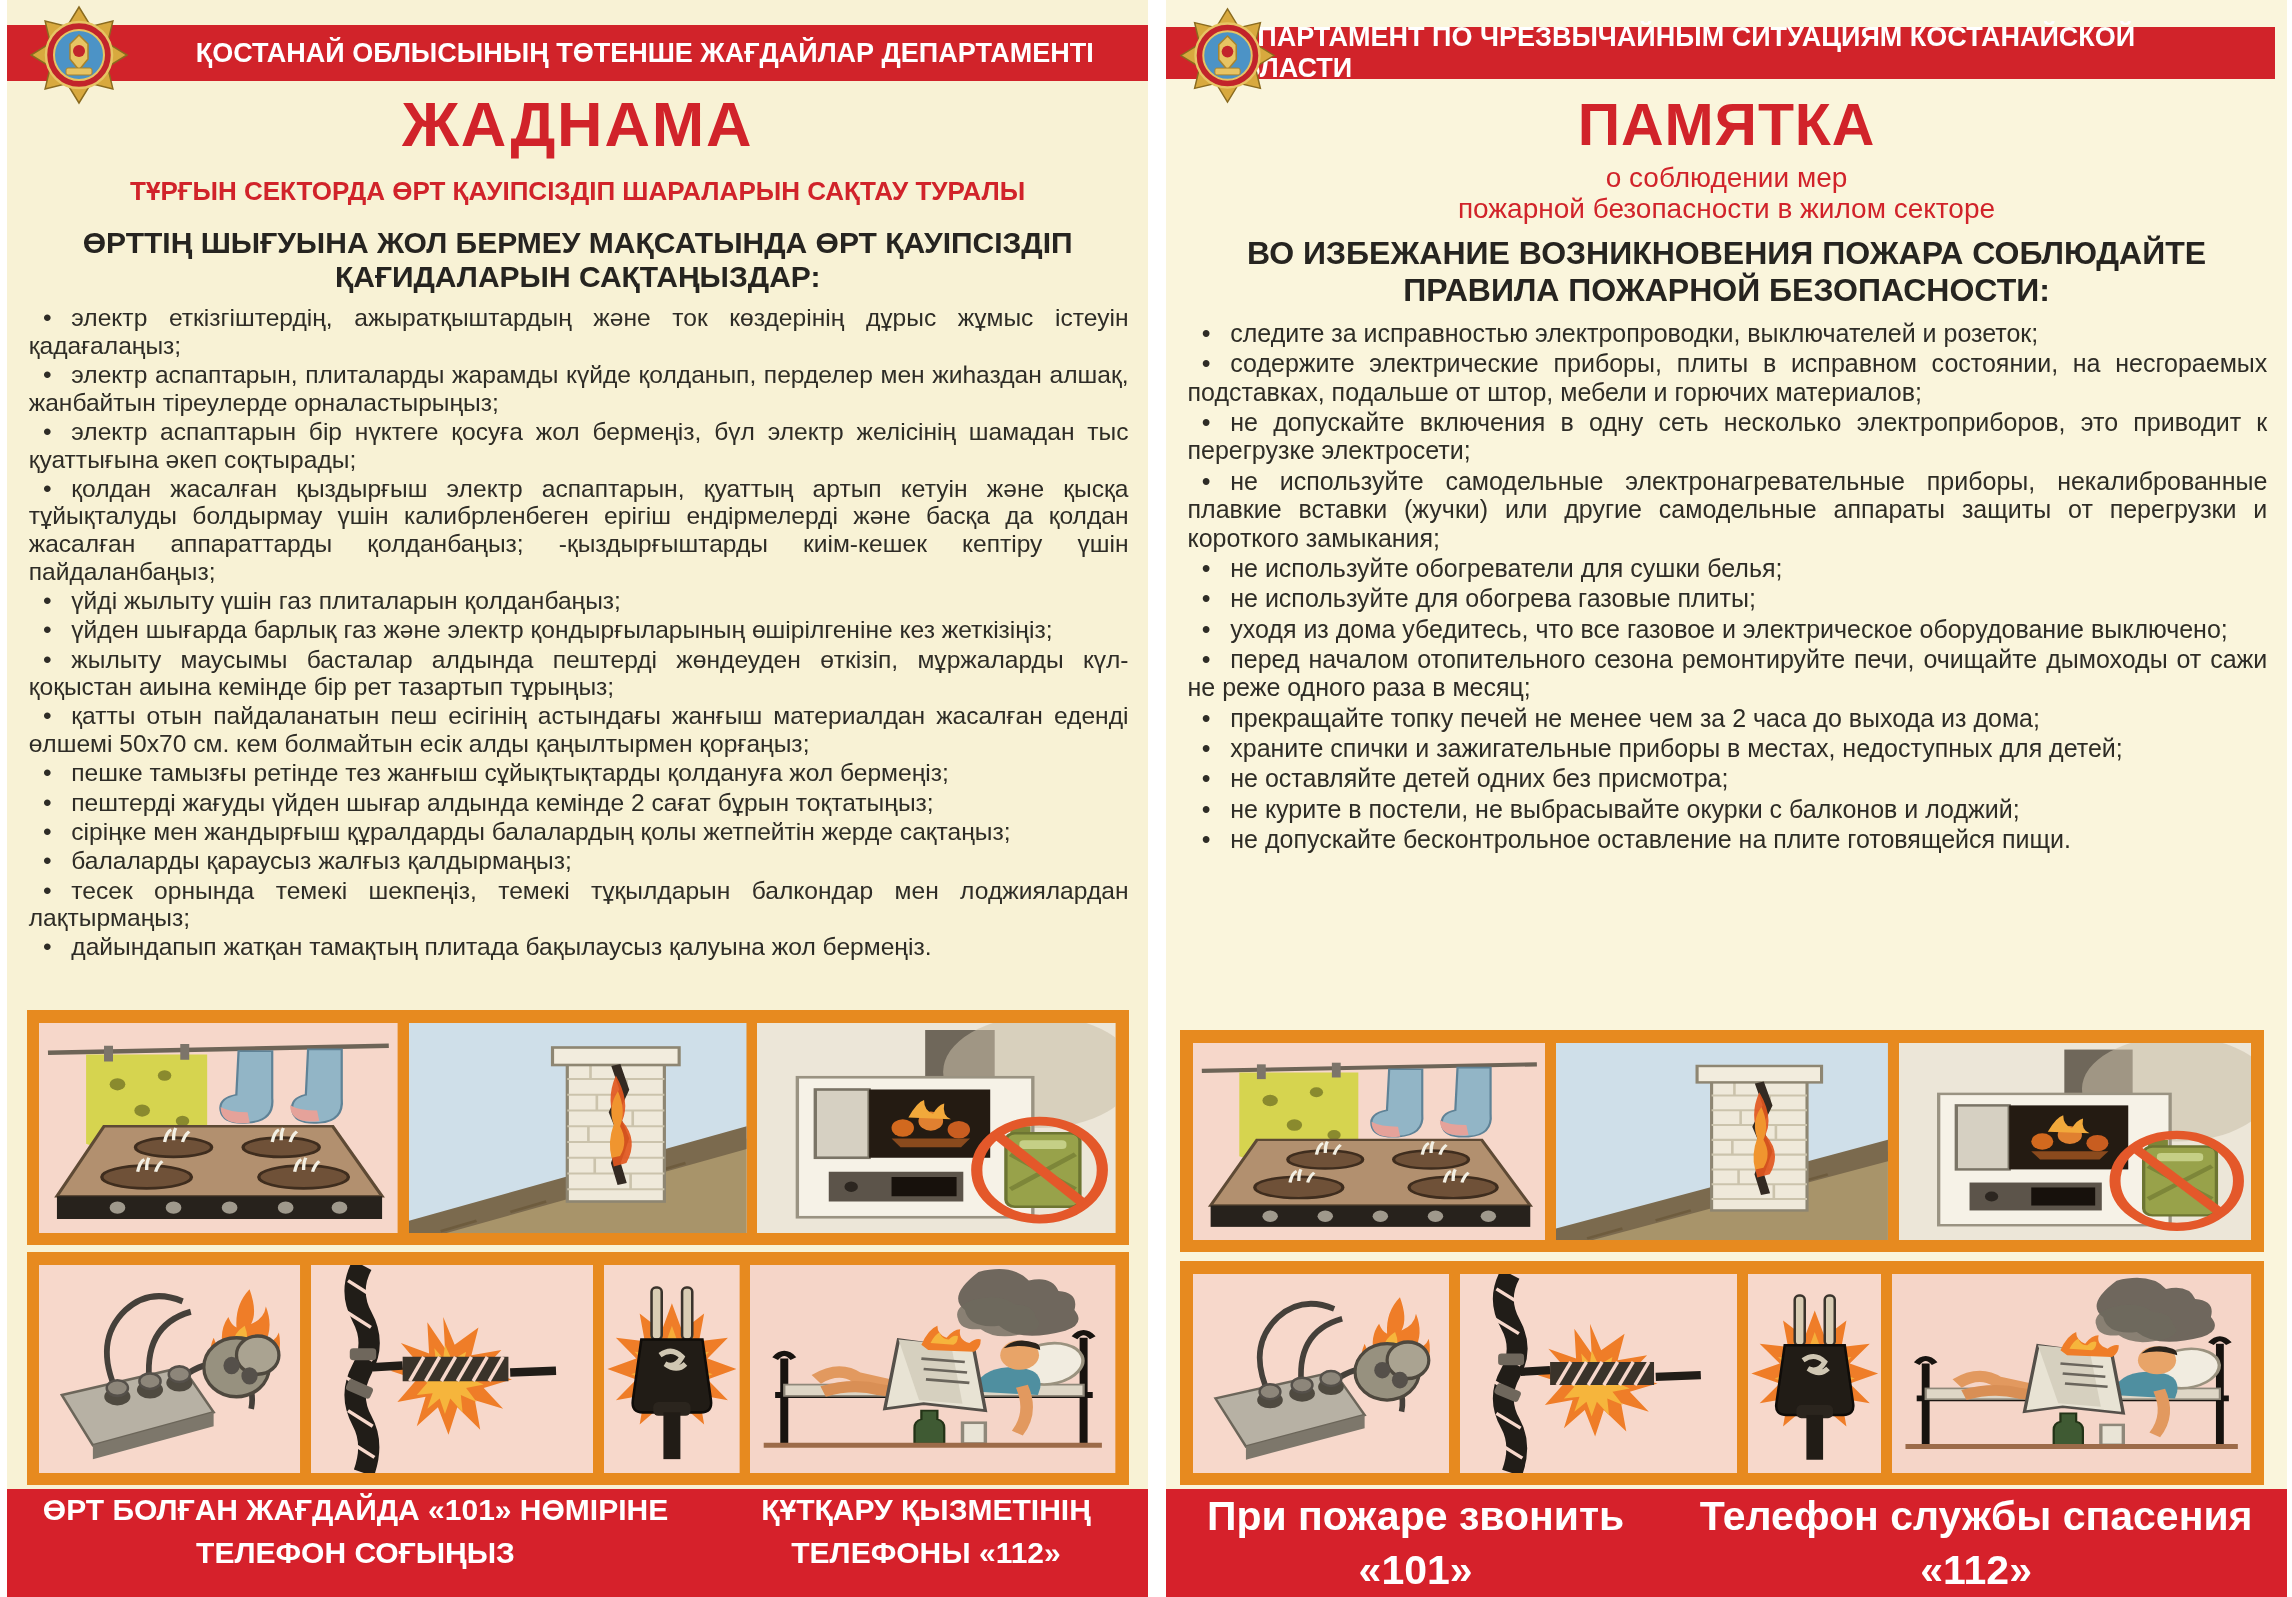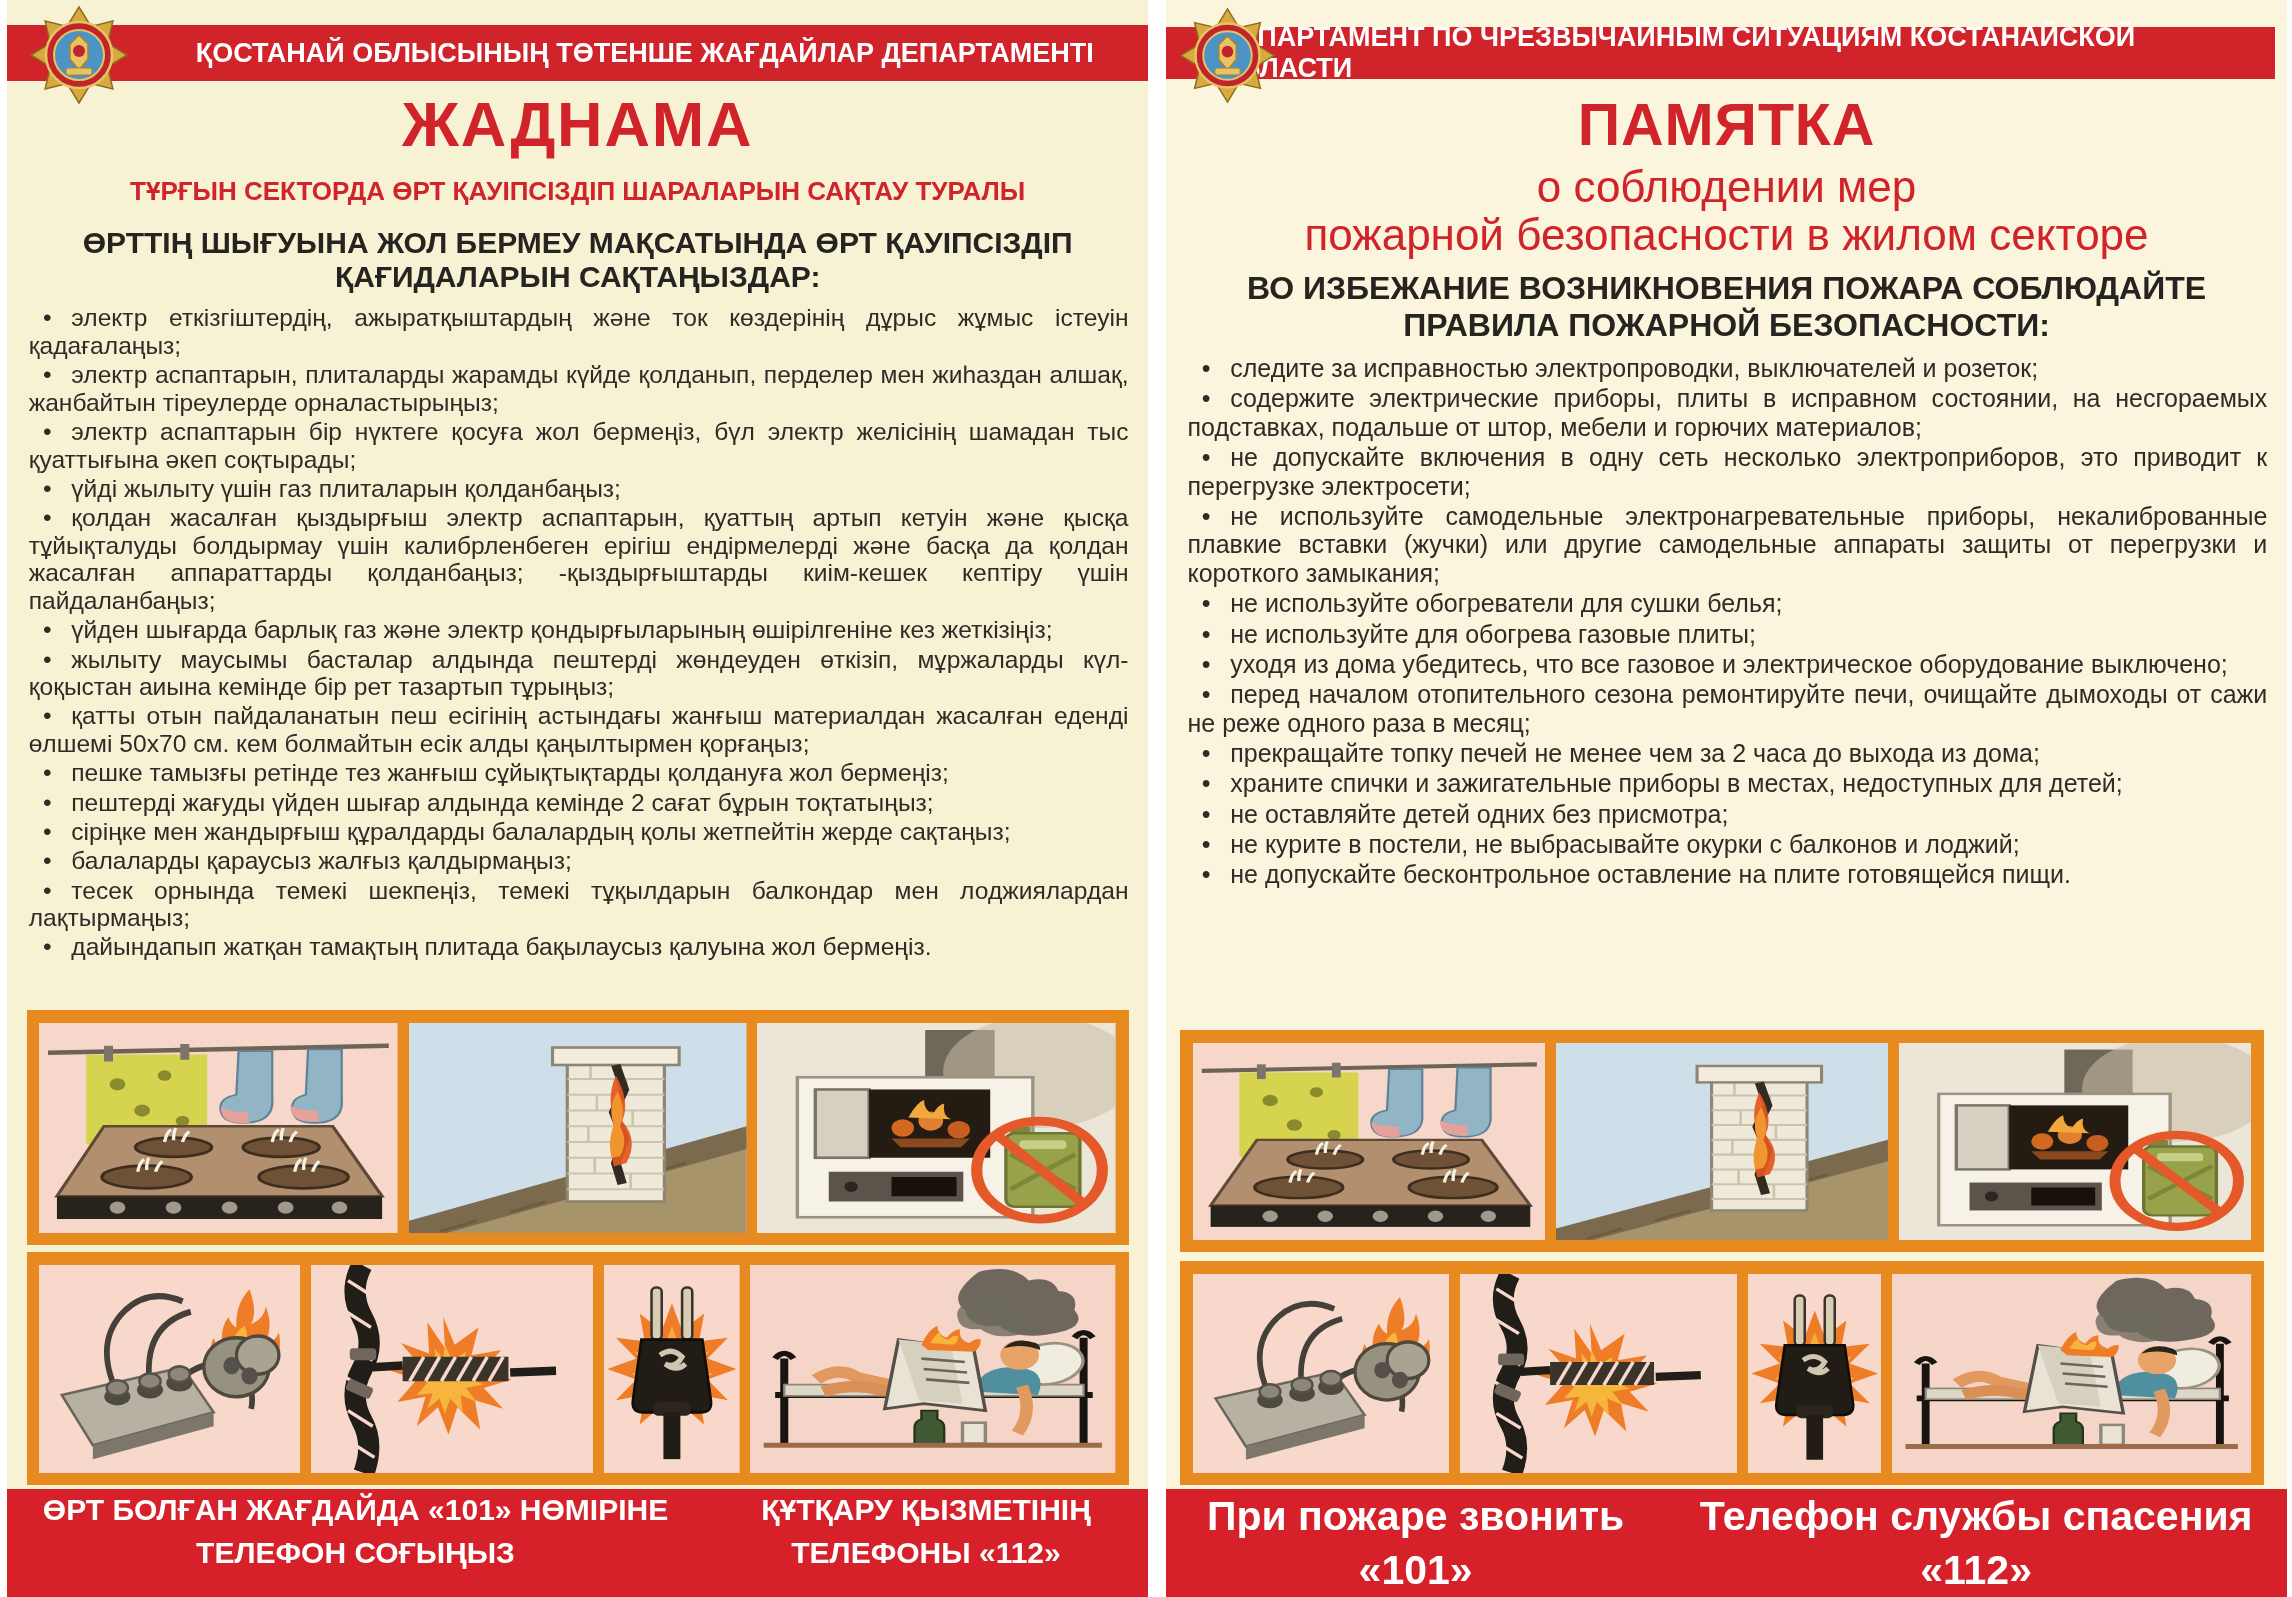--- a/index.html
+++ b/index.html
@@ -17,21 +17,21 @@
   .emblem{position:absolute;z-index:3;}
   .kz .emblem{left:21.5px;top:5.4px;width:100px;height:100px;}
   .ru .emblem{left:12.5px;top:7.2px;width:97px;height:97px;}
 
   .title{text-align:center;font-weight:bold;color:#d1232a;}
   .kz .title{font-size:63px;margin-top:1.8px;letter-spacing:1.8px;}
   .ru .title{font-size:59px;margin-top:5.4px;letter-spacing:0.9px;}
 
   .subtitle{text-align:center;color:#d1232a;}
   .kz .subtitle{margin-top:16px;font-size:26px;font-weight:bold;}
-  .ru .subtitle{margin-top:3.6px;font-size:44px;line-height:1.1;}
+  .ru .subtitle{margin-top:3.6px;font-size:28px;line-height:1.1;}
 
   .heading{font-weight:bold;color:#262420;text-align:center;}
   .kz .heading{margin:19.7px auto 0;font-size:30px;width:1039px;line-height:1.12;}
   .ru .heading{margin:10.7px auto 0;font-size:32px;width:1066px;line-height:1.14;}
 
   .rules{margin:10.7px 0 0;padding:0 19.7px 0 21.5px;list-style:none;text-align:justify;color:#2e2c26;}
   .kz .rules{font-size:24.6px;line-height:1.12;}
   .ru .rules{font-size:25px;line-height:1.14;}
   .rules li{margin:1.8px 0;}
   .rules li::before{content:"•";display:inline;margin:0 19.7px 0 14.3px;}
@@ -274,22 +274,22 @@
       </svg>
 
     <div class="title">ЖАДНАМА</div>
     <div class="subtitle">ТҰРҒЫН СЕКТОРДА ӨРТ ҚАУІПСІЗДІП ШАРАЛАРЫН САҚТАУ ТУРАЛЫ</div>
     <div class="heading">ӨРТТІҢ ШЫҒУЫНА ЖОЛ БЕРМЕУ МАҚСАТЫНДА ӨРТ ҚАУІПСІЗДІП ҚАҒИДАЛАРЫН САҚТАҢЫЗДАР:</div>
 
     <ul class="rules">
         <li>электр еткізгіштердің, ажыратқыштардың және ток көздерінің дұрыс жұмыс істеуін қадағалаңыз;</li>
         <li>электр аспаптарын, плиталарды жарамды күйде қолданып, перделер мен жиһаздан алшақ, жанбайтын тіреулерде орналастырыңыз;</li>
         <li>электр аспаптарын бір нүктеге қосуға жол бермеңіз, бүл электр желісінің шамадан тыс қуаттығына әкеп соқтырады;</li>
+        <li>қолдан жасалған қыздырғыш электр аспаптарын, қуаттың артып кетуін және қысқа тұйықталуды болдырмау үшін калибрленбеген ерігіш ендірмелерді және басқа да қолдан жасалған аппараттарды қолданбаңыз; -қыздырғыштарды киім-кешек кептіру үшін пайдаланбаңыз;</li>
         <li>үйді жылыту үшін газ плиталарын қолданбаңыз;</li>
-        <li>қолдан жасалған қыздырғыш электр аспаптарын, қуаттың артып кетуін және қысқа тұйықталуды болдырмау үшін калибрленбеген ерігіш ендірмелерді және басқа да қолдан жасалған аппараттарды қолданбаңыз; -қыздырғыштарды киім-кешек кептіру үшін пайдаланбаңыз;</li>
         <li>үйден шығарда барлық газ және электр қондырғыларының өшірілгеніне кез жеткізіңіз;</li>
         <li>жылыту маусымы басталар алдында пештерді жөндеуден өткізіп, мұржаларды күл-қоқыстан аиына кемінде бір рет тазартып тұрыңыз;</li>
         <li>қатты отын пайдаланатын пеш есігінің астындағы жанғыш материалдан жасалған еденді өлшемі 50х70 см. кем болмайтын есік алды қаңылтырмен қорғаңыз;</li>
         <li>пешке тамызғы ретінде тез жанғыш сұйықтықтарды қолдануға жол бермеңіз;</li>
         <li>пештерді жағуды үйден шығар алдында кемінде 2 сағат бұрын тоқтатыңыз;</li>
         <li>сіріңке мен жандырғыш құралдарды балалардың қолы жетпейтін жерде сақтаңыз;</li>
         <li>балаларды қараусыз жалғыз қалдырмаңыз;</li>
         <li>тесек орнында темекі шекпеңіз, темекі тұқылдарын балкондар мен лоджиялардан лақтырмаңыз;</li>
         <li>дайындапып жатқан тамақтың плитада бақылаусыз қалуына жол бермеңіз.</li>
       </ul>

